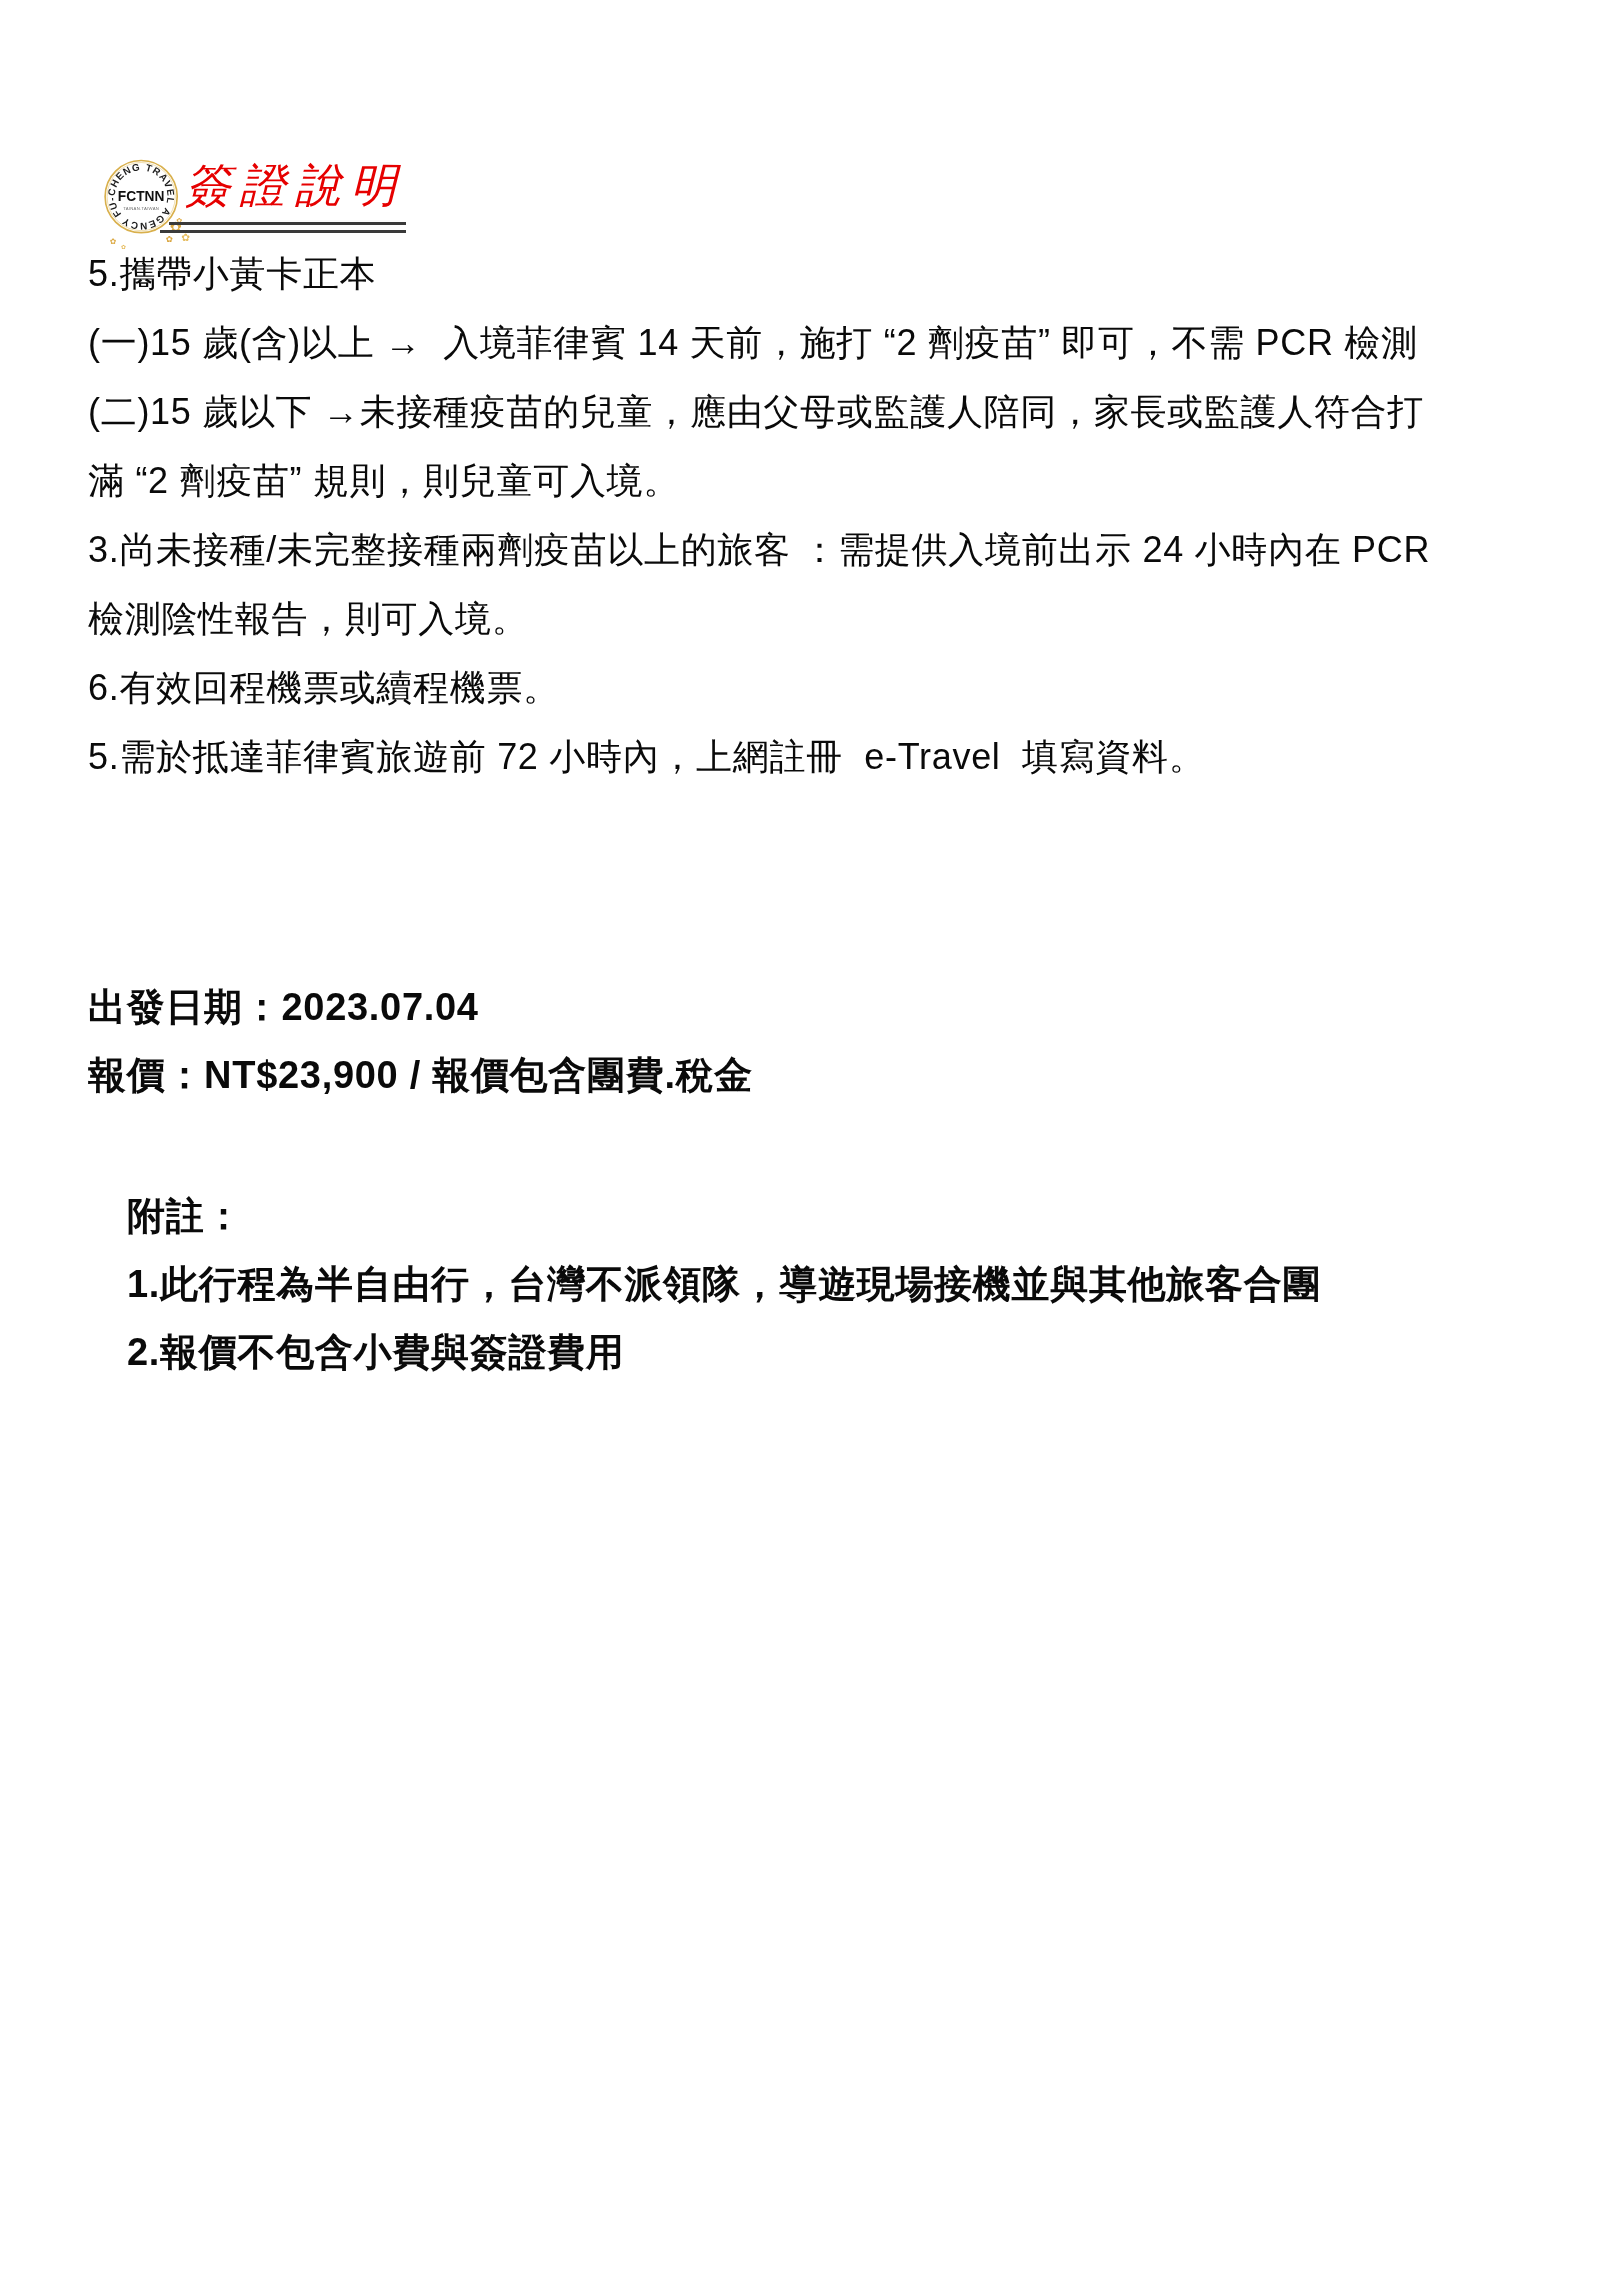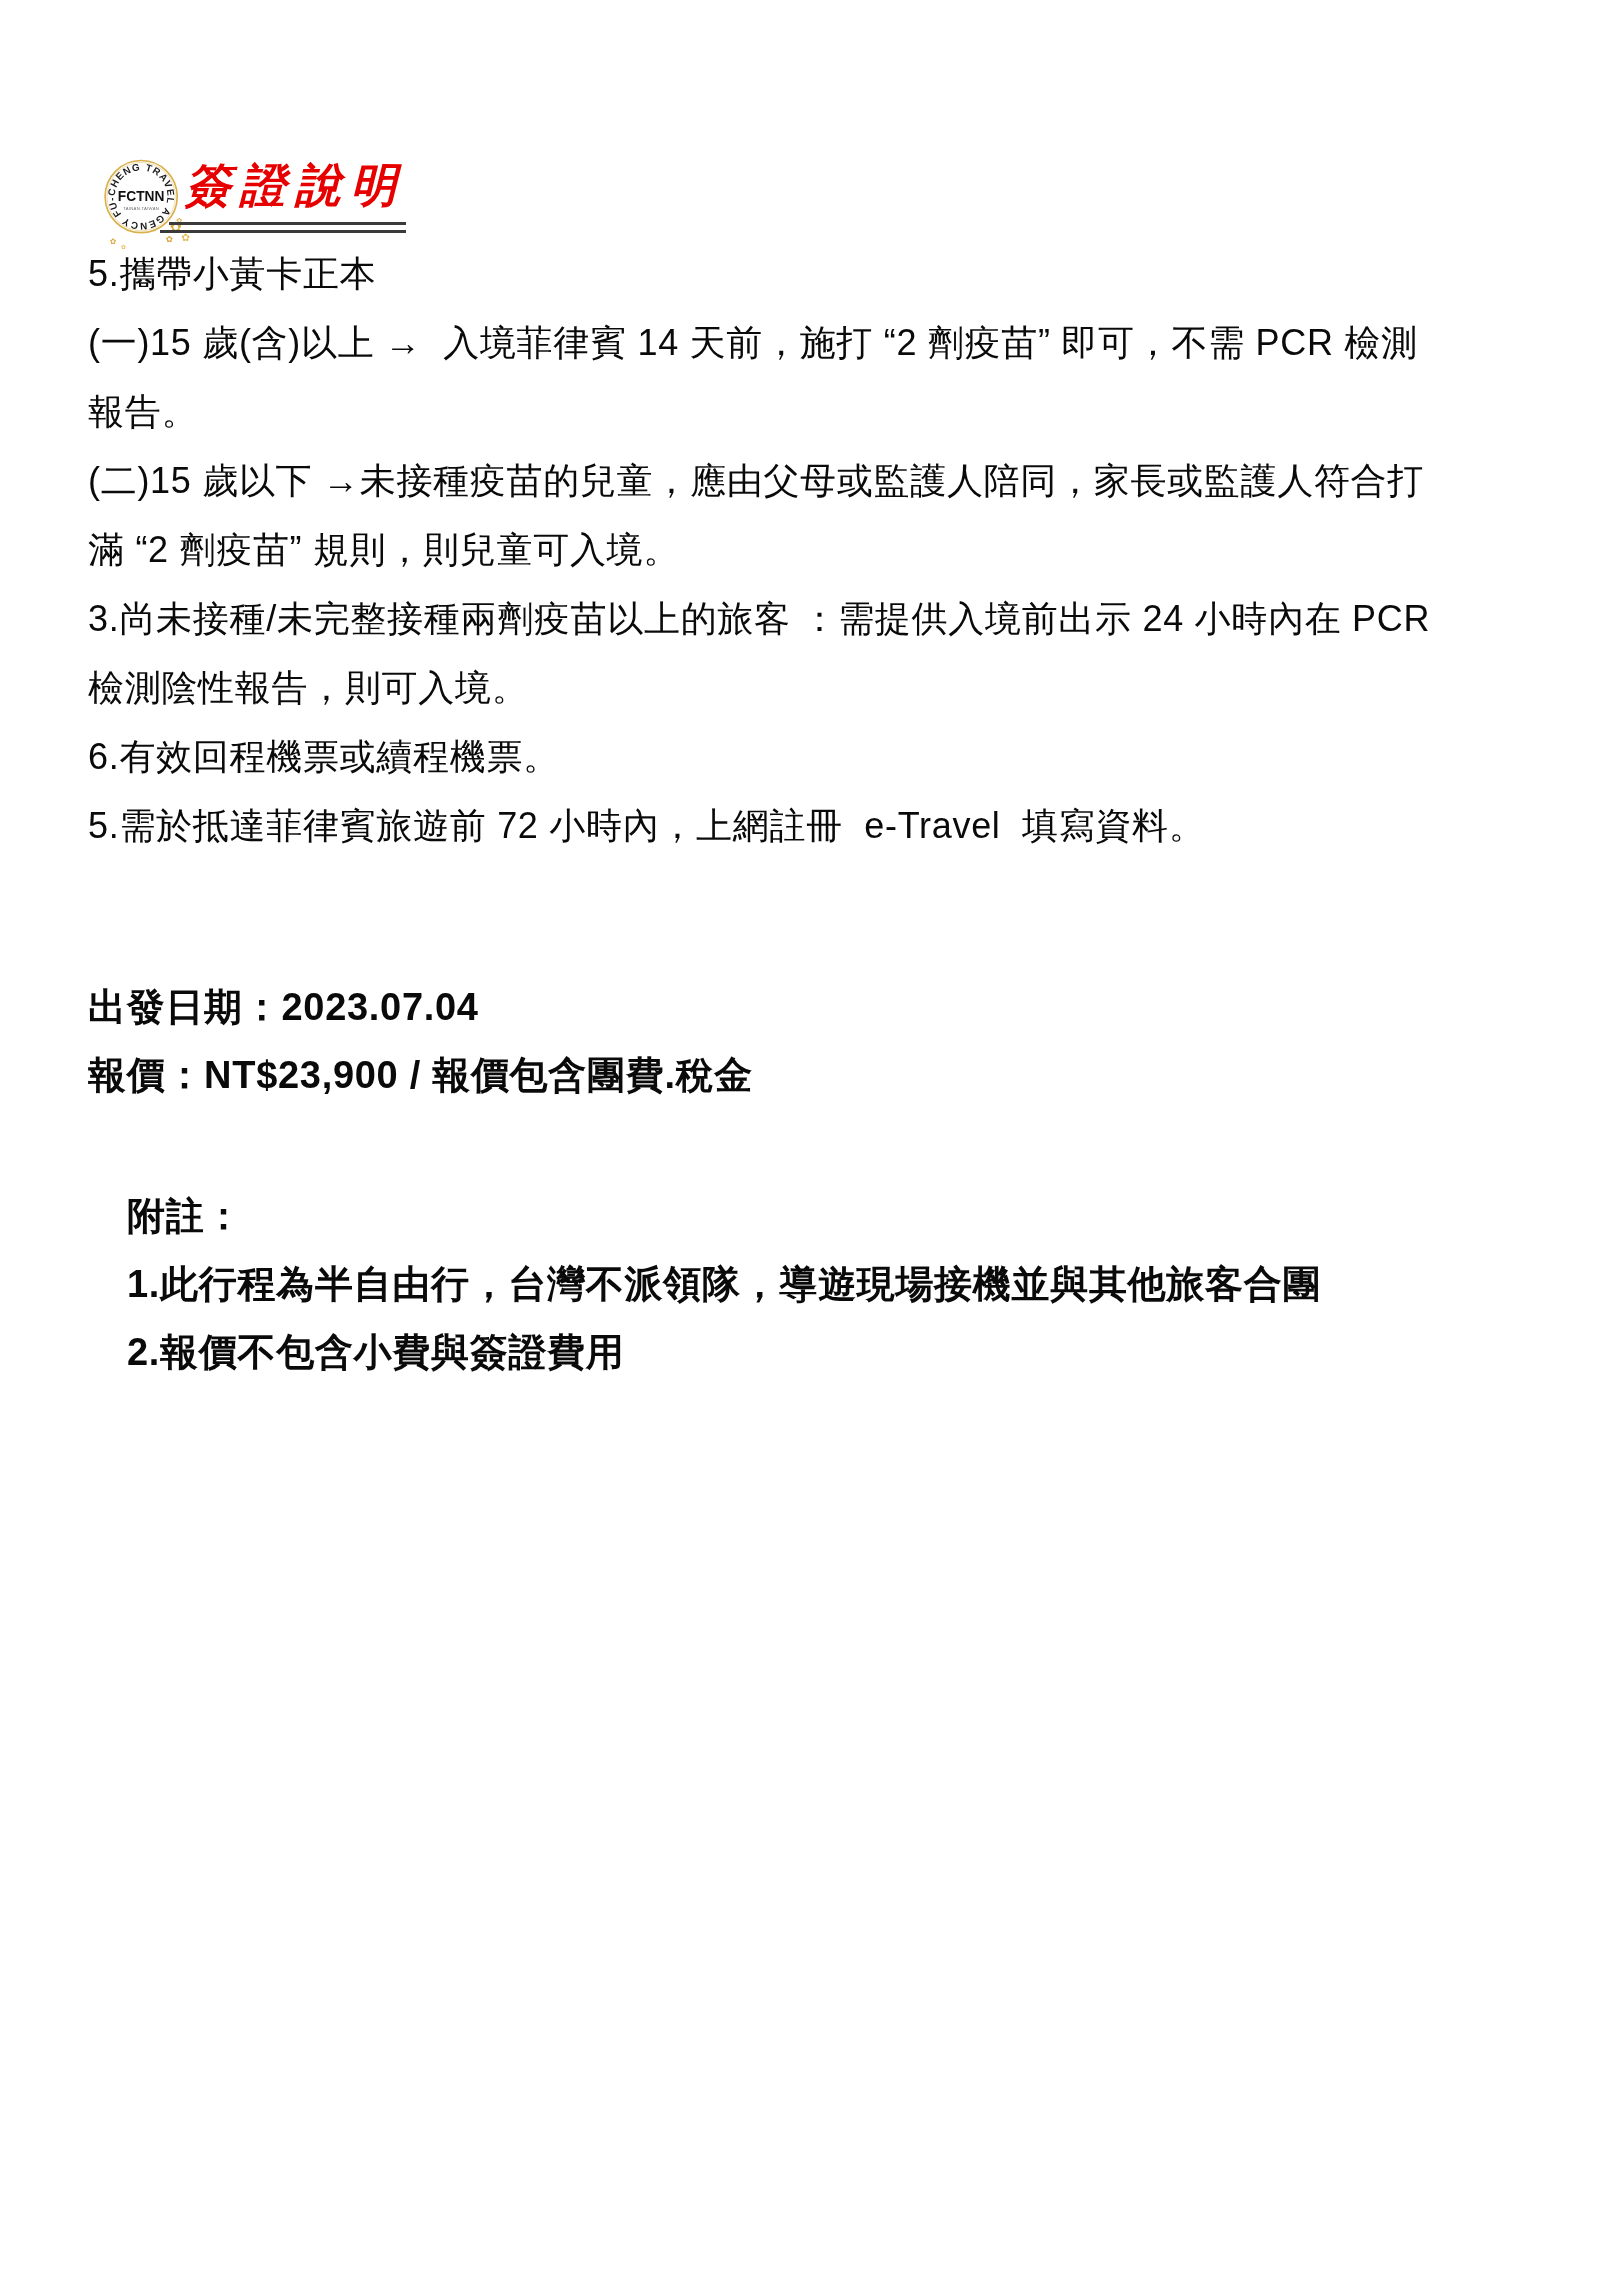--- a/index.html
+++ b/index.html
@@ -53,21 +53,21 @@
     text-anchor: middle;
     opacity: 0.85;
   }
   .flower { text-anchor: middle; }
 
   .page-title {
     position: absolute;
     left: 185px;
     top: 159px;
     font-family: "DejaVu Serif", serif;
-    font-weight: 700;
+    font-weight: 400;
     font-style: italic;
     font-size: 46px;
     line-height: 52px;
     letter-spacing: 9.2px;
     white-space: nowrap;
   }
   .title-underline {
     position: absolute;
     height: 2.6px;
   }
@@ -140,21 +140,20 @@
     </div>
 
     <h1 class="page-title" style="color:#e60000;">簽證說明</h1>
     <div class="title-underline u1" style="background:#3a3a3a;"></div>
     <div class="title-underline u2" style="background:#3a3a3a;"></div>
   </header>
 
   <main class="visa-list">
     <div class="tline">5.攜帶小黃卡正本</div>
     <div class="tline">(一)15 歲(含)以上 →  入境菲律賓 14 天前，施打 “2 劑疫苗” 即可，不需 PCR 檢測</div>
-    <div class="tline">報告。</div>
     <div class="tline">(二)15 歲以下 →未接種疫苗的兒童，應由父母或監護人陪同，家長或監護人符合打</div>
     <div class="tline">滿 “2 劑疫苗” 規則，則兒童可入境。</div>
     <div class="tline">3.尚未接種/未完整接種兩劑疫苗以上的旅客 ：需提供入境前出示 24 小時內在 PCR</div>
     <div class="tline">檢測陰性報告，則可入境。</div>
     <div class="tline">6.有效回程機票或續程機票。</div>
     <div class="tline">5.需於抵達菲律賓旅遊前 72 小時內，上網註冊  e-Travel  填寫資料。</div>
   </main>
 
   <section class="departure">
     <div class="tline">出發日期：2023.07.04</div>

